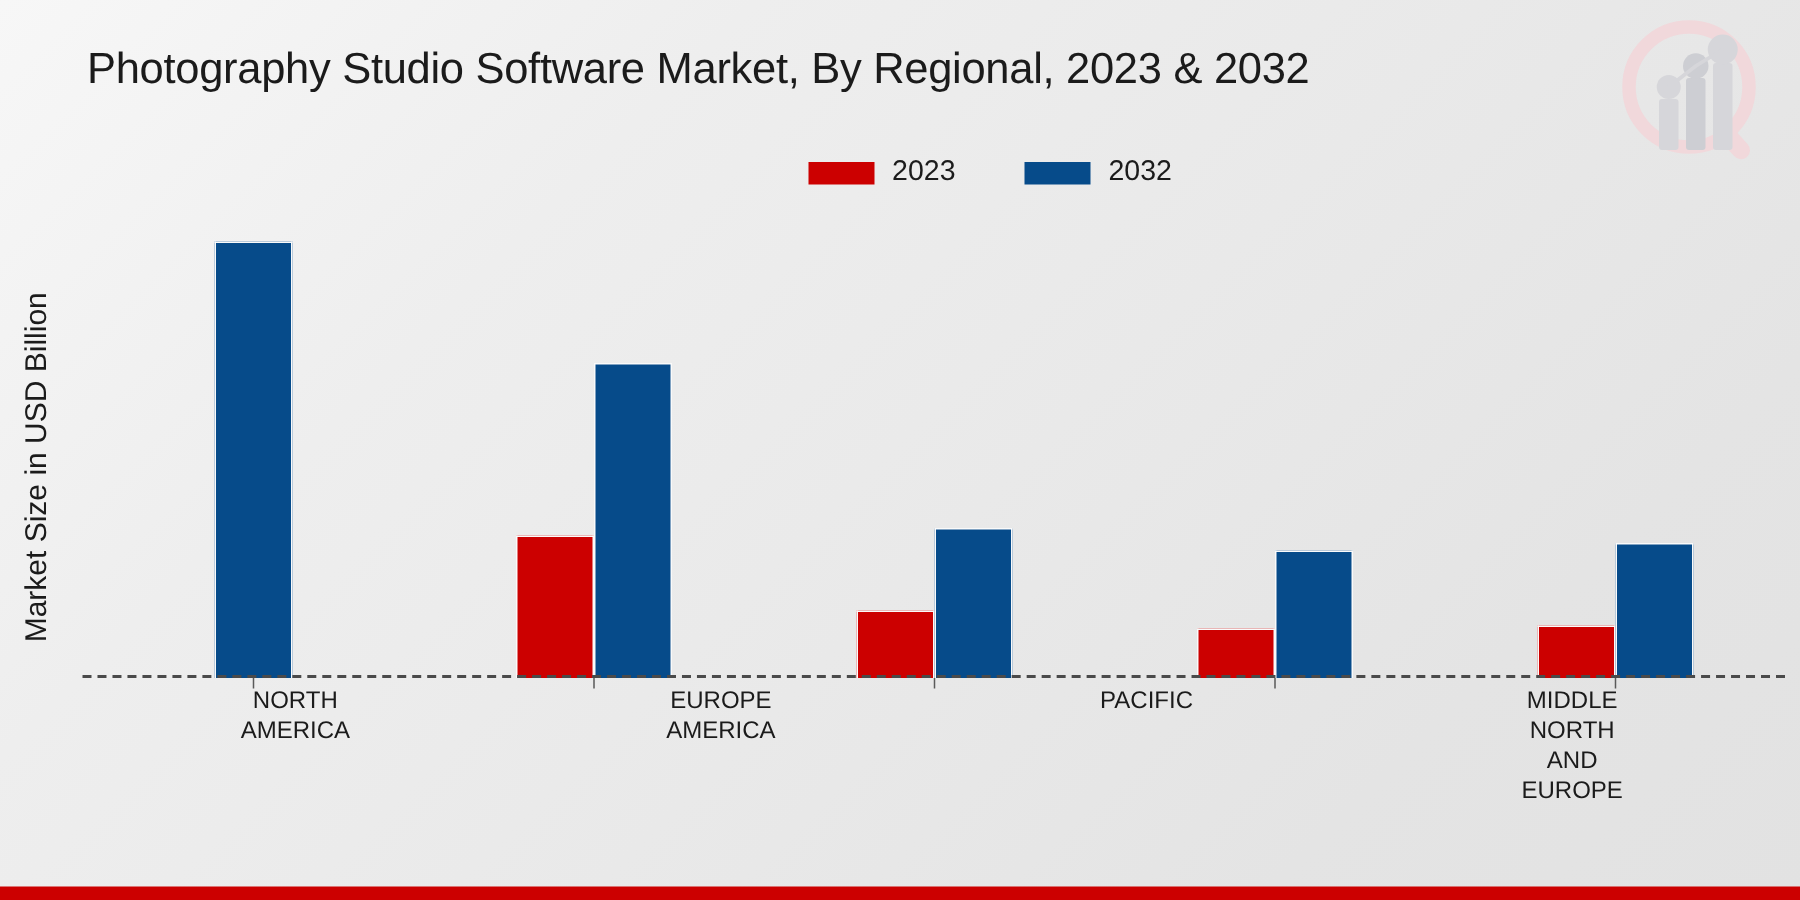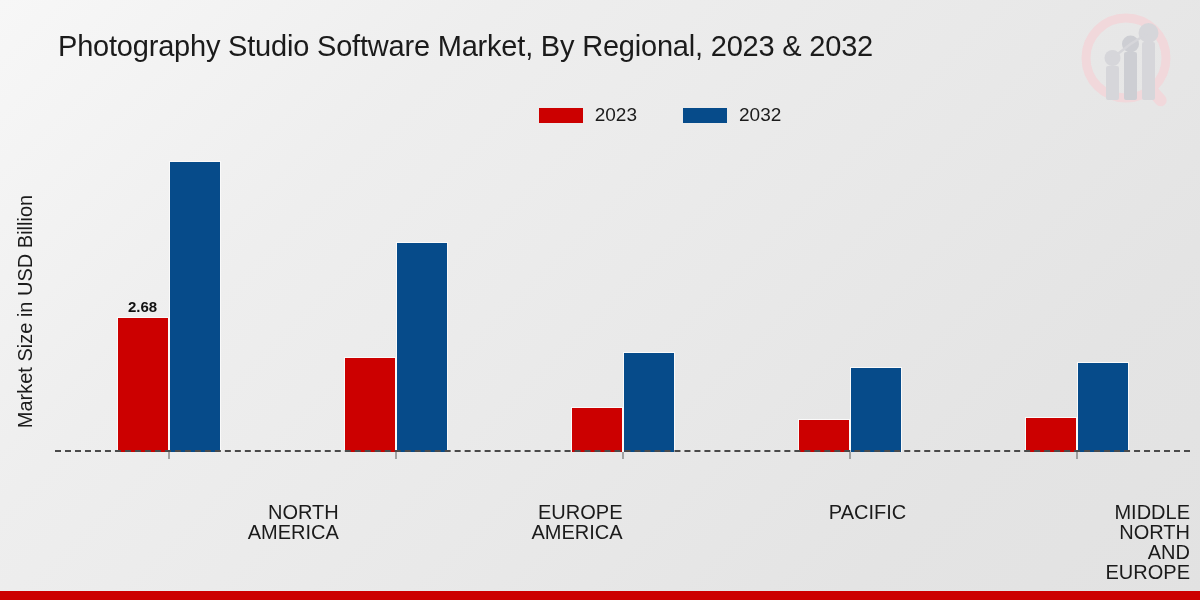--- a/index.html
+++ b/index.html
@@ -125,25 +125,24 @@
 
   
   #x-labels {
     position: absolute;
     left: 55px; top: 458px;
     width: 1135px;
     display: flex;
   }
   .x-label {
     flex: 1 1 0;
-    text-align: right;
-    font-size: 20px;
+    text-align: center;
+    font-size: 16px;
     line-height: 20px;
     color: #1b1b1b;
-    margin-top: 44px;
   }
 
   
   #bottom-bar {
     position: absolute;
     left: 0; bottom: 0;
     width: 1200px; height: 9px;
   }
 </style>
 </head>
@@ -175,23 +174,20 @@
       <span class="legend-label">2032</span>
     </div>
   </div>
 
   <div id="y-axis-title">Market Size in USD Billion</div>
 
   <div id="plot-area">
     <div id="groups">
         <div class="group">
           <div class="bars">
-            <div class="bar" style="height: 134.865px; background: rgb(204, 0, 0);">
-              <span class="value-label">2.68</span>
-            </div>
             <div class="bar" style="height: 291.368px; background: rgb(6, 75, 138);"></div>
             <span class="tick"></span>
           </div>
         </div>
         <div class="group">
           <div class="bars">
             <div class="bar" style="height: 95.1097px; background: rgb(204, 0, 0);"></div>
             <div class="bar" style="height: 209.845px; background: rgb(6, 75, 138);"></div>
             <span class="tick"></span>
           </div>

